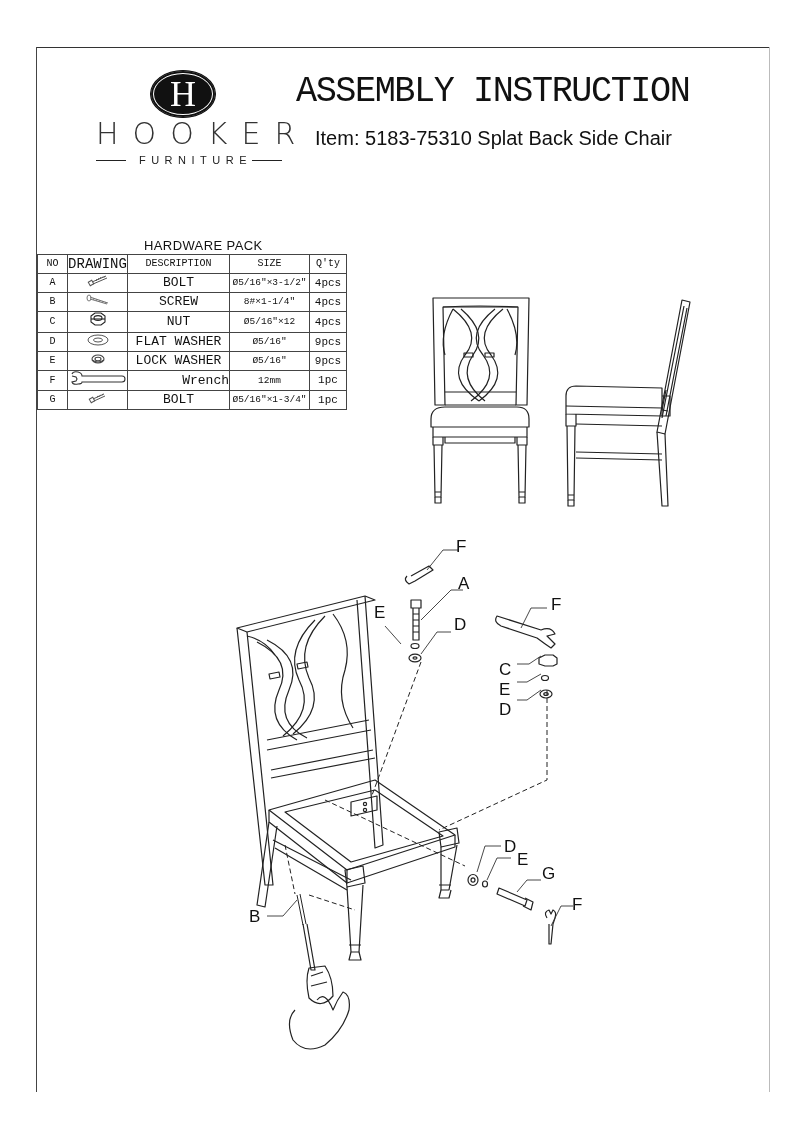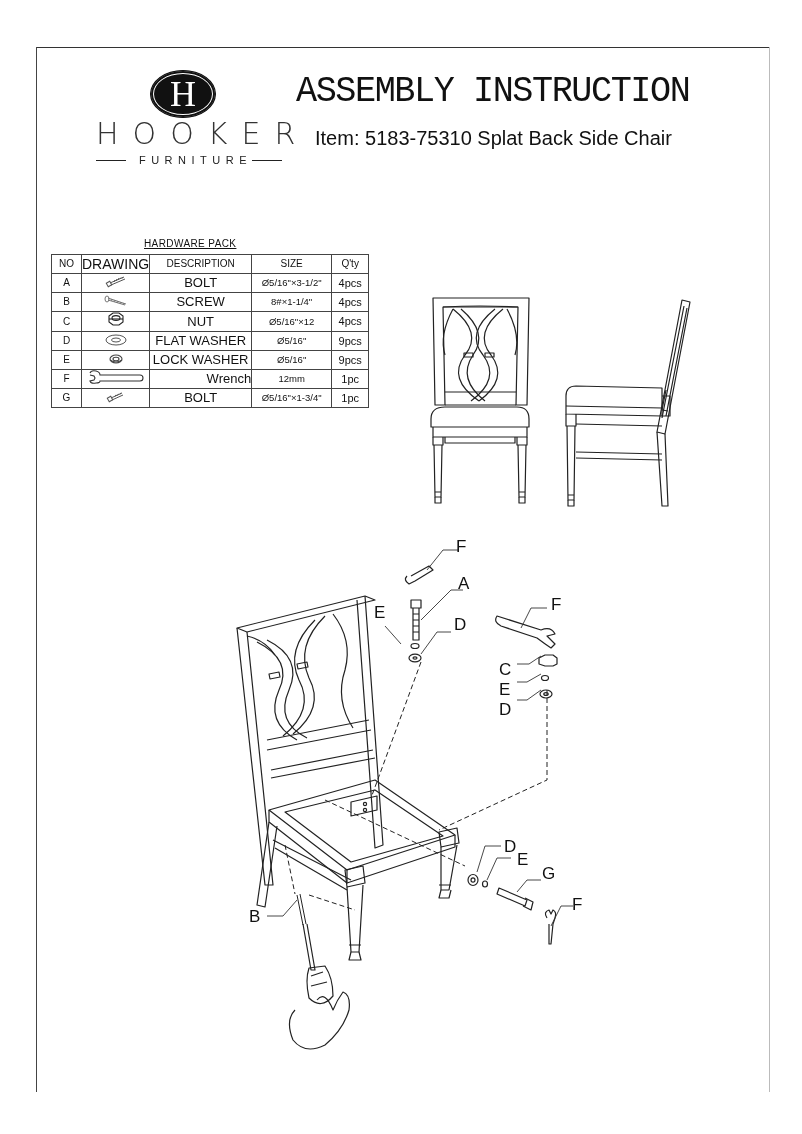--- a/index.html
+++ b/index.html
@@ -16,22 +16,22 @@
   .logo-sub .line { flex:0 0 30px; height:0; border-top:1.3px solid #222; }
   .logo-sub .txt { flex:1; text-align:right; font-size:11px; letter-spacing:5.5px; color:#222; padding-left:5px; }
 
   .title { position:absolute; left:296px; top:70px; font-family:"Liberation Mono", monospace; font-size:37px; line-height:42px; letter-spacing:-1.5px; transform:scaleX(0.95); transform-origin:left; color:#111; }
   .subtitle { position:absolute; left:315px; top:126px; font-family:"Liberation Sans", sans-serif; font-size:20px; line-height:24px; color:#111; }
 
   .intro { position:absolute; left:46px; top:181px; width:720px; font-family:"DejaVu Serif", serif; font-size:12.3px; line-height:15.5px; color:#111; letter-spacing:-0.15px; }
   .intro p { margin:0; }
   .intro .indent { text-indent:44px; }
 
-  .hw-title { position:absolute; left:144px; top:238px; font-size:10px; letter-spacing:0.4px; color:#111;text-decoration:underline; }
-  table.hw { position:absolute; left:51px; top:254px; border-collapse:collapse; border:1.8px solid #222; font-family:Liberation Sans, sans-serif; }
+  .hw-title { position:absolute; left:144px; top:238px; font-size:13px; letter-spacing:0.4px; color:#111; }
+  table.hw { position:absolute; left:37px; top:254px; border-collapse:collapse; border:1.8px solid #222; font-family:Liberation Mono, monospace; }
   table.hw td, table.hw th { border:1px solid #444; padding:0; height:17.6px; font-weight:normal; text-align:center; vertical-align:middle; white-space:nowrap; }
   table.hw th { font-size:10px; }
   .c-no { width:29px; font-size:10px; }
   .c-draw { width:59px; }
   .c-desc { width:98px; font-size:13px; }
   .c-size { width:79px; font-size:9.5px; }
   .c-qty { width:36px; font-size:11px; }
   .c-desc.left { text-align:right; padding-left:3px; }
 
   .svgwrap { position:absolute; }

